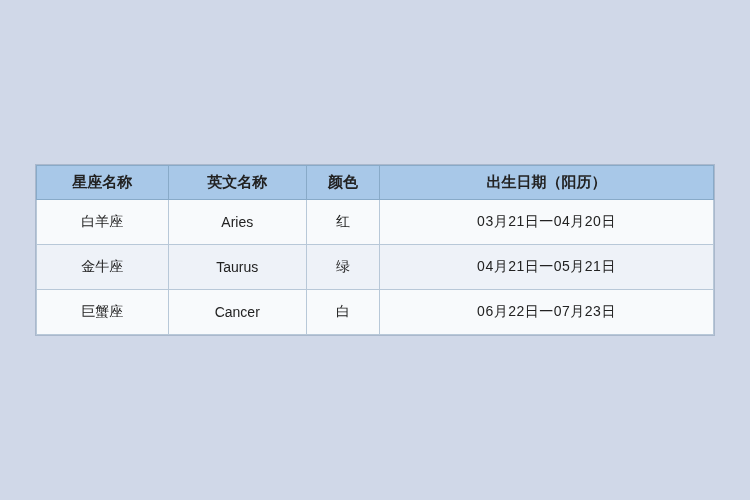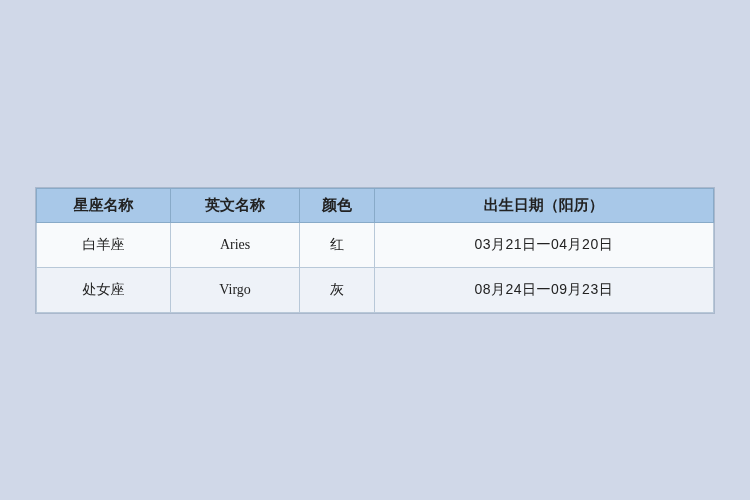--- a/index.html
+++ b/index.html
@@ -39,21 +39,21 @@
       padding: 13px 10px;
       text-align: center;
       font-size: 14px;
       color: #222;
       background-color: #f8fafc;
     }
     tbody tr:nth-child(even) td {
       background-color: #eef2f8;
     }
     tbody tr td:nth-child(2) {
-      font-family: Liberation Serif, serif;
+      font-family: Liberation Sans, sans-serif;
       font-size: 14px;
     }
     tbody tr td:nth-child(4) {
       font-family: Arial, "SimSun", serif;
       letter-spacing: 0.5px;
     }
   </style>
 </head>
 <body>
 
@@ -68,20 +68,26 @@
       </tr>
     </thead>
     <tbody id="table-body">
     <tr>
           <td>白羊座</td>
           <td>Aries</td>
           <td>红</td>
           <td>03月21日一04月20日</td>
         </tr>
         <tr>
-          <td>处女座</td>
-          <td>Virgo</td>
-          <td>灰</td>
-          <td>08月24日一09月23日</td>
+          <td>金牛座</td>
+          <td>Taurus</td>
+          <td>绿</td>
+          <td>04月21日一05月21日</td>
+        </tr>
+        <tr>
+          <td>巨蟹座</td>
+          <td>Cancer</td>
+          <td>白</td>
+          <td>06月22日一07月23日</td>
         </tr>
       </tbody>
   </table>
 </div>
 
 </body></html>

